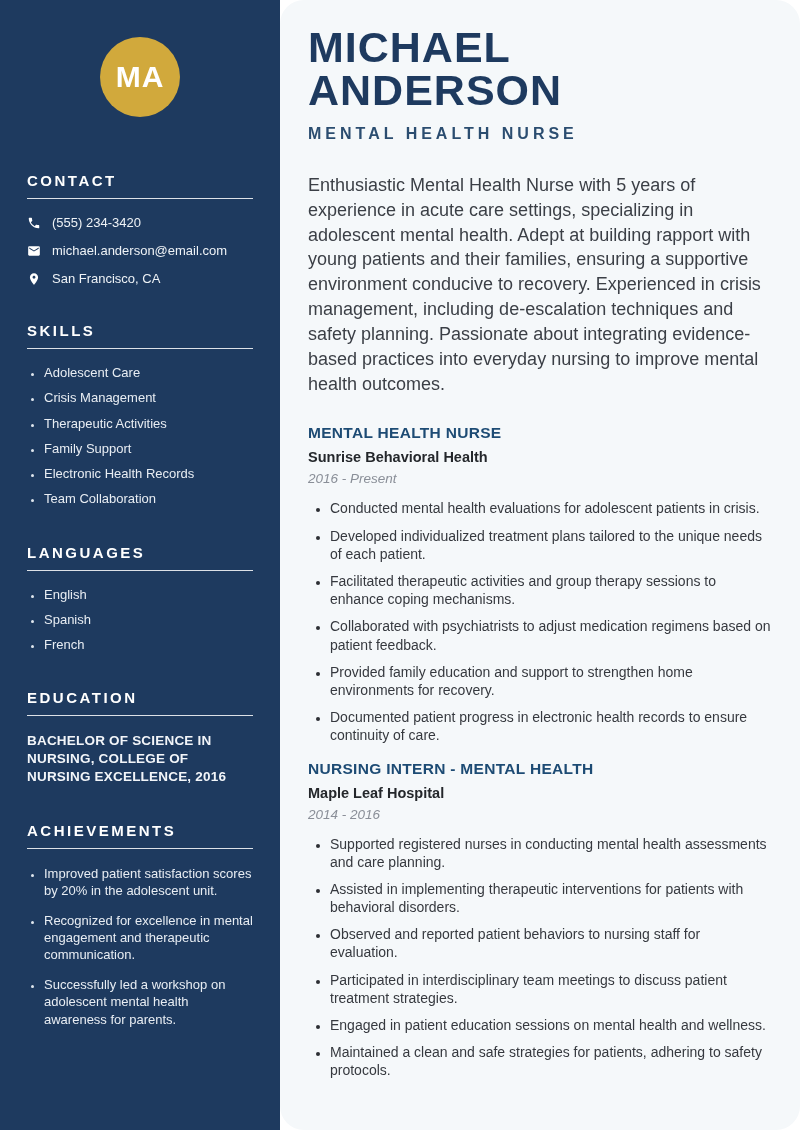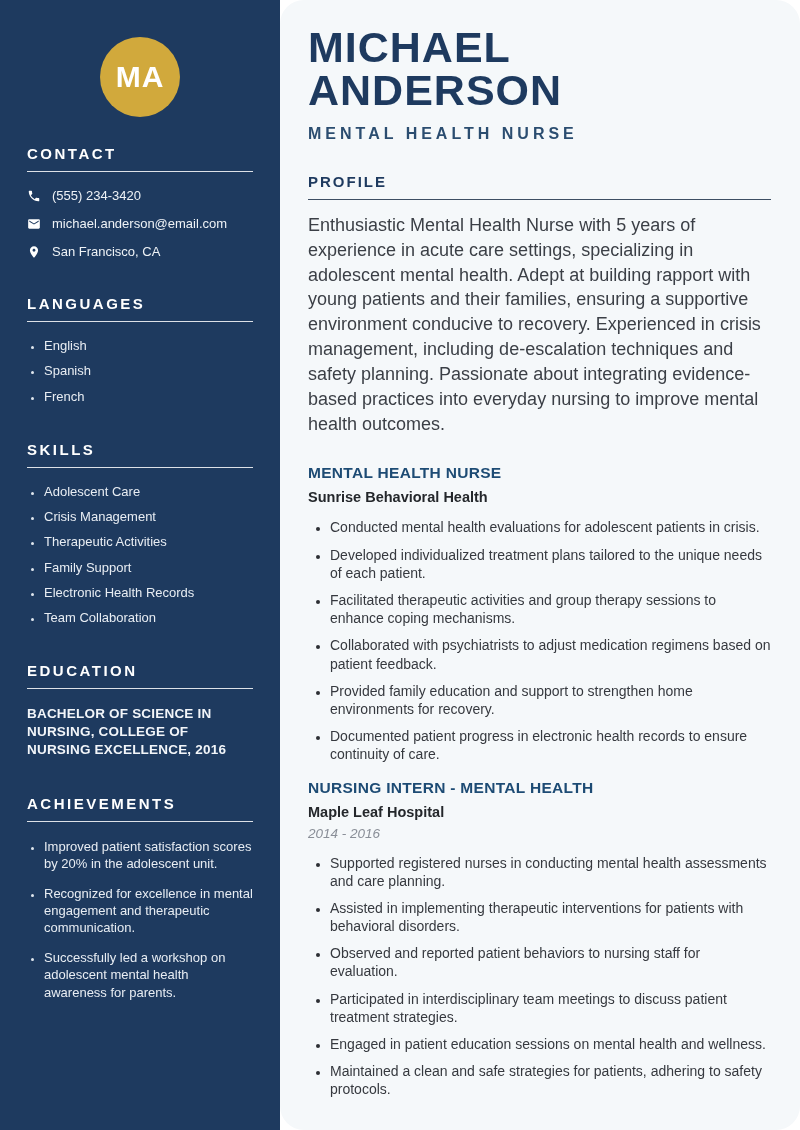--- a/index.html
+++ b/index.html
@@ -7,21 +7,21 @@
   html, body { background: #fff; }
   body { font-family: "Liberation Sans", "DejaVu Sans", sans-serif; }
   .page { width: 800px; height: 1130px; display: flex; overflow: hidden; }
 
   
   .sidebar { width: 280px; min-width: 280px; background: #1e3a5f; color: #fff; padding: 37px 27px 30px 27px; }
   .avatar { width: 80px; height: 80px; border-radius: 50%; background: #d1a93c; margin: 0 auto;
             display: flex; align-items: center; justify-content: center; }
   .avatar span { color: #fff; font-size: 30px; font-weight: 700; letter-spacing: 1px; }
   .side-section { margin-top: 36px; }
-  .side-section.first { margin-top: 28px; }
+  .side-section.first { margin-top: 55px; }
   .side-heading { font-size: 15px; font-weight: 700; letter-spacing: 2.5px; color: #fff;
                   padding-bottom: 9px; border-bottom: 1.5px solid rgba(255,255,255,0.85); margin-bottom: 16px; }
   .contact-row { display: flex; align-items: center; gap: 11px; margin-bottom: 13px;
                  font-size: 13px; color: #eef2f6; }
   .cicon { width: 14px; height: 14px; display: inline-flex; flex: 0 0 14px; }
   .cicon svg { width: 14px; height: 14px; fill: #fff; }
   .side-list { list-style: disc; padding-left: 17px; font-size: 13px; color: #e8edf3; }
   .side-list li { margin-bottom: 9px; line-height: 1.25; }
   .side-list li::marker { color: #dfe6ee; font-size: 11px; }
   .edu-text { font-size: 13.5px; font-weight: 700; line-height: 1.32; letter-spacing: 0.2px;
@@ -78,39 +78,39 @@
         <span class="cicon">
           <svg viewBox="0 0 24 24">
               <path d="M12 2C8.13 2 5 5.13 5 9c0 5.25 7 13 7 13s7-7.75 7-13c0-3.87-3.13-7-7-7zm0 9.5c-1.38 0-2.5-1.12-2.5-2.5s1.12-2.5 2.5-2.5 2.5 1.12 2.5 2.5-1.12 2.5-2.5 2.5z"></path>
             </svg>
         </span>
         <span class="ctext">San Francisco, CA</span>
       </div>
     </section>
 
     <section class="side-section">
-      <h2 class="side-heading">LANGUAGES</h2>
-      <ul class="side-list">
-
-      <li>English</li>
-          <li>Spanish</li>
-          <li>French</li>
-        </ul>
-    </section>
-
-    <section class="side-section">
       <h2 class="side-heading">SKILLS</h2>
       <ul class="side-list">
 
       <li>Adolescent Care</li>
           <li>Crisis Management</li>
           <li>Therapeutic Activities</li>
           <li>Family Support</li>
           <li>Electronic Health Records</li>
           <li>Team Collaboration</li>
+        </ul>
+    </section>
+
+    <section class="side-section">
+      <h2 class="side-heading">LANGUAGES</h2>
+      <ul class="side-list">
+
+      <li>English</li>
+          <li>Spanish</li>
+          <li>French</li>
         </ul>
     </section>
 
     <section class="side-section">
       <h2 class="side-heading">EDUCATION</h2>
       <p class="edu-text">BACHELOR OF SCIENCE IN NURSING, COLLEGE OF NURSING EXCELLENCE, 2016</p>
     </section>
 
     <section class="side-section">
       <h2 class="side-heading">ACHIEVEMENTS</h2>
@@ -121,30 +121,30 @@
           <li>Successfully led a workshop on adolescent mental health awareness for parents.</li>
         </ul>
     </section>
   </aside>
 
   <main class="content">
     <h1 class="name">MICHAEL ANDERSON</h1>
     <div class="subtitle">MENTAL HEALTH NURSE</div>
 
     <section class="profile-section">
-      <h2 class="main-heading">PROFILE</h2>
       <p class="profile-text">Enthusiastic Mental Health Nurse with 5 years of experience in acute care settings, specializing in adolescent mental health. Adept at building rapport with young patients and their families, ensuring a supportive environment conducive to recovery. Experienced in crisis management, including de-escalation techniques and safety planning. Passionate about integrating evidence-based practices into everyday nursing to improve mental health outcomes.</p>
     </section>
 
     <section class="experience-section">
       <div>
 
           <article class="job">
             <h3 class="job-title">MENTAL HEALTH NURSE</h3>
             <div class="job-company">Sunrise Behavioral Health</div>
+            <div class="job-dates">2016 - Present</div>
             <ul class="job-bullets">
 
             <li>Conducted mental health evaluations for adolescent patients in crisis.</li>
               <li>Developed individualized treatment plans tailored to the unique needs of each patient.</li>
               <li>Facilitated therapeutic activities and group therapy sessions to enhance coping mechanisms.</li>
               <li>Collaborated with psychiatrists to adjust medication regimens based on patient feedback.</li>
               <li>Provided family education and support to strengthen home environments for recovery.</li>
               <li>Documented patient progress in electronic health records to ensure continuity of care.</li>
             </ul>
           </article>

